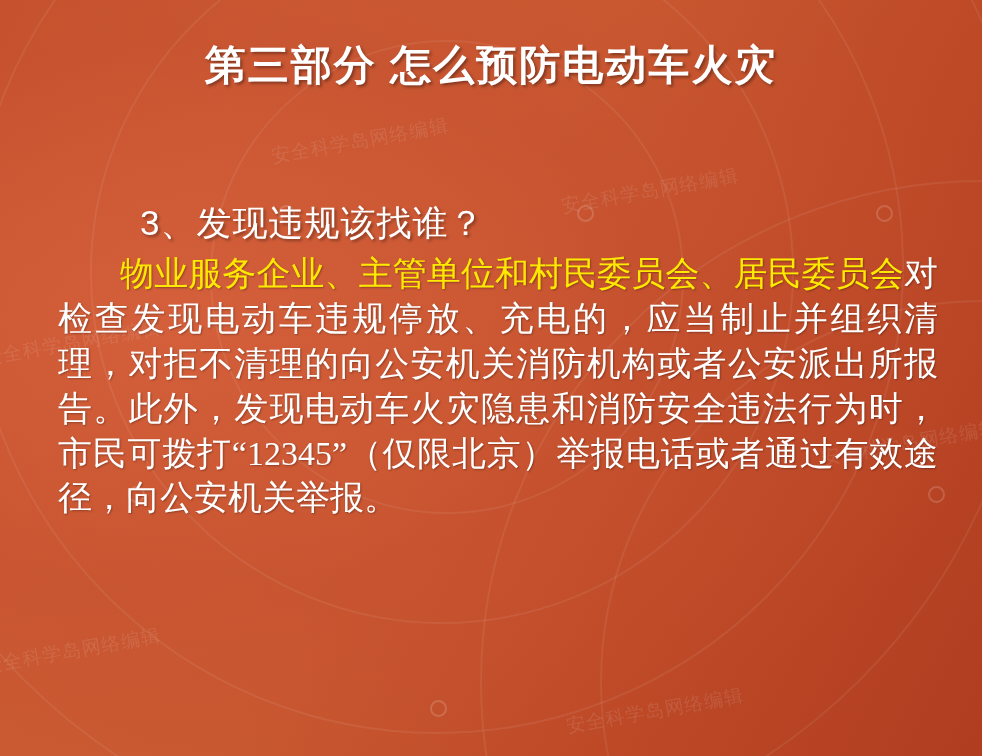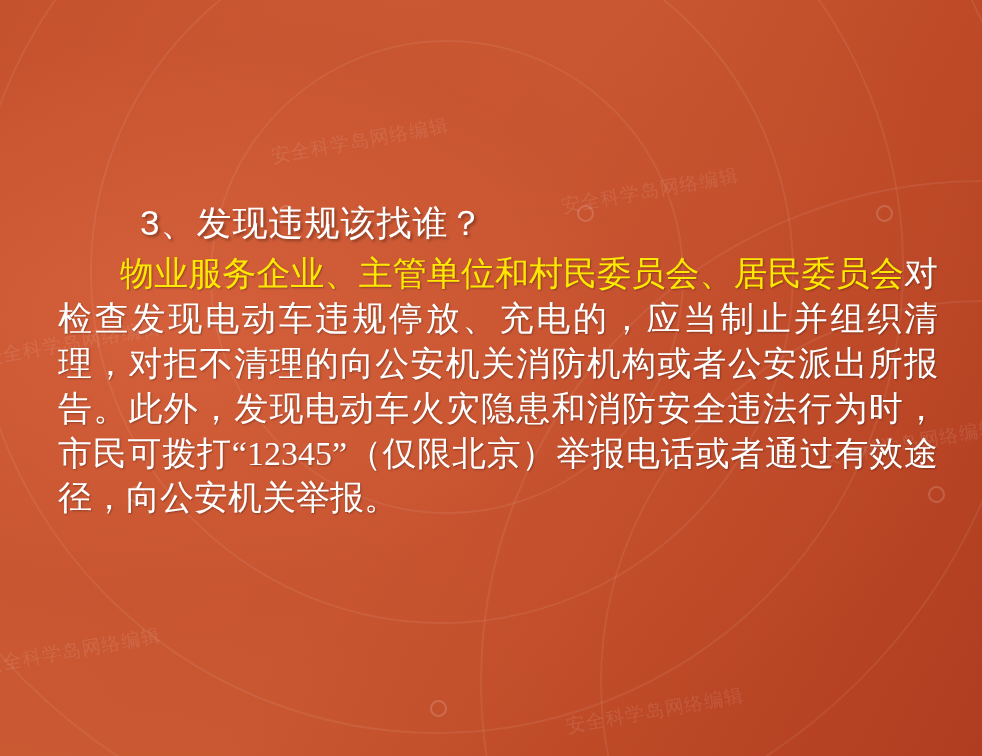--- a/index.html
+++ b/index.html
@@ -113,20 +113,21 @@
   <div class="dot" style="left:928px; top:486px;"></div>
   <div class="dot" style="left:430px; top:700px;"></div>
 
   <div class="wm" style="left:-18px; top:330px;">安全科学岛网络编辑</div>
   <div class="wm" style="left:-18px; top:638px;">安全科学岛网络编辑</div>
   <div class="wm" style="left:560px; top:178px;">安全科学岛网络编辑</div>
   <div class="wm" style="left:565px; top:698px;">安全科学岛网络编辑</div>
   <div class="wm" style="left:270px; top:128px;">安全科学岛网络编辑</div>
   <div class="wm" style="left:820px; top:430px;">安全科学岛网络编辑</div>
 
+  <div class="title">第三部分 怎么预防电动车火灾</div>
 
   <div class="subtitle">3、发现违规该找谁？</div>
 
   <div class="body-text">
     <span class="indent"></span><span class="hl">物业服务企业、主管单位和村民委员会、居民委员会</span><span>对检查发现电动车违规停放、充电的，应当制止并组织清理，对拒不清理的向公安机关消防机构或者公安派出所报告。此外，发现电动车火灾隐患和消防安全违法行为时，市民可拨打“12345”（仅限北京）举报电话或者通过有效途径，向公安机关举报。</span>
   </div>
 
 </div>
 
 </body></html>

